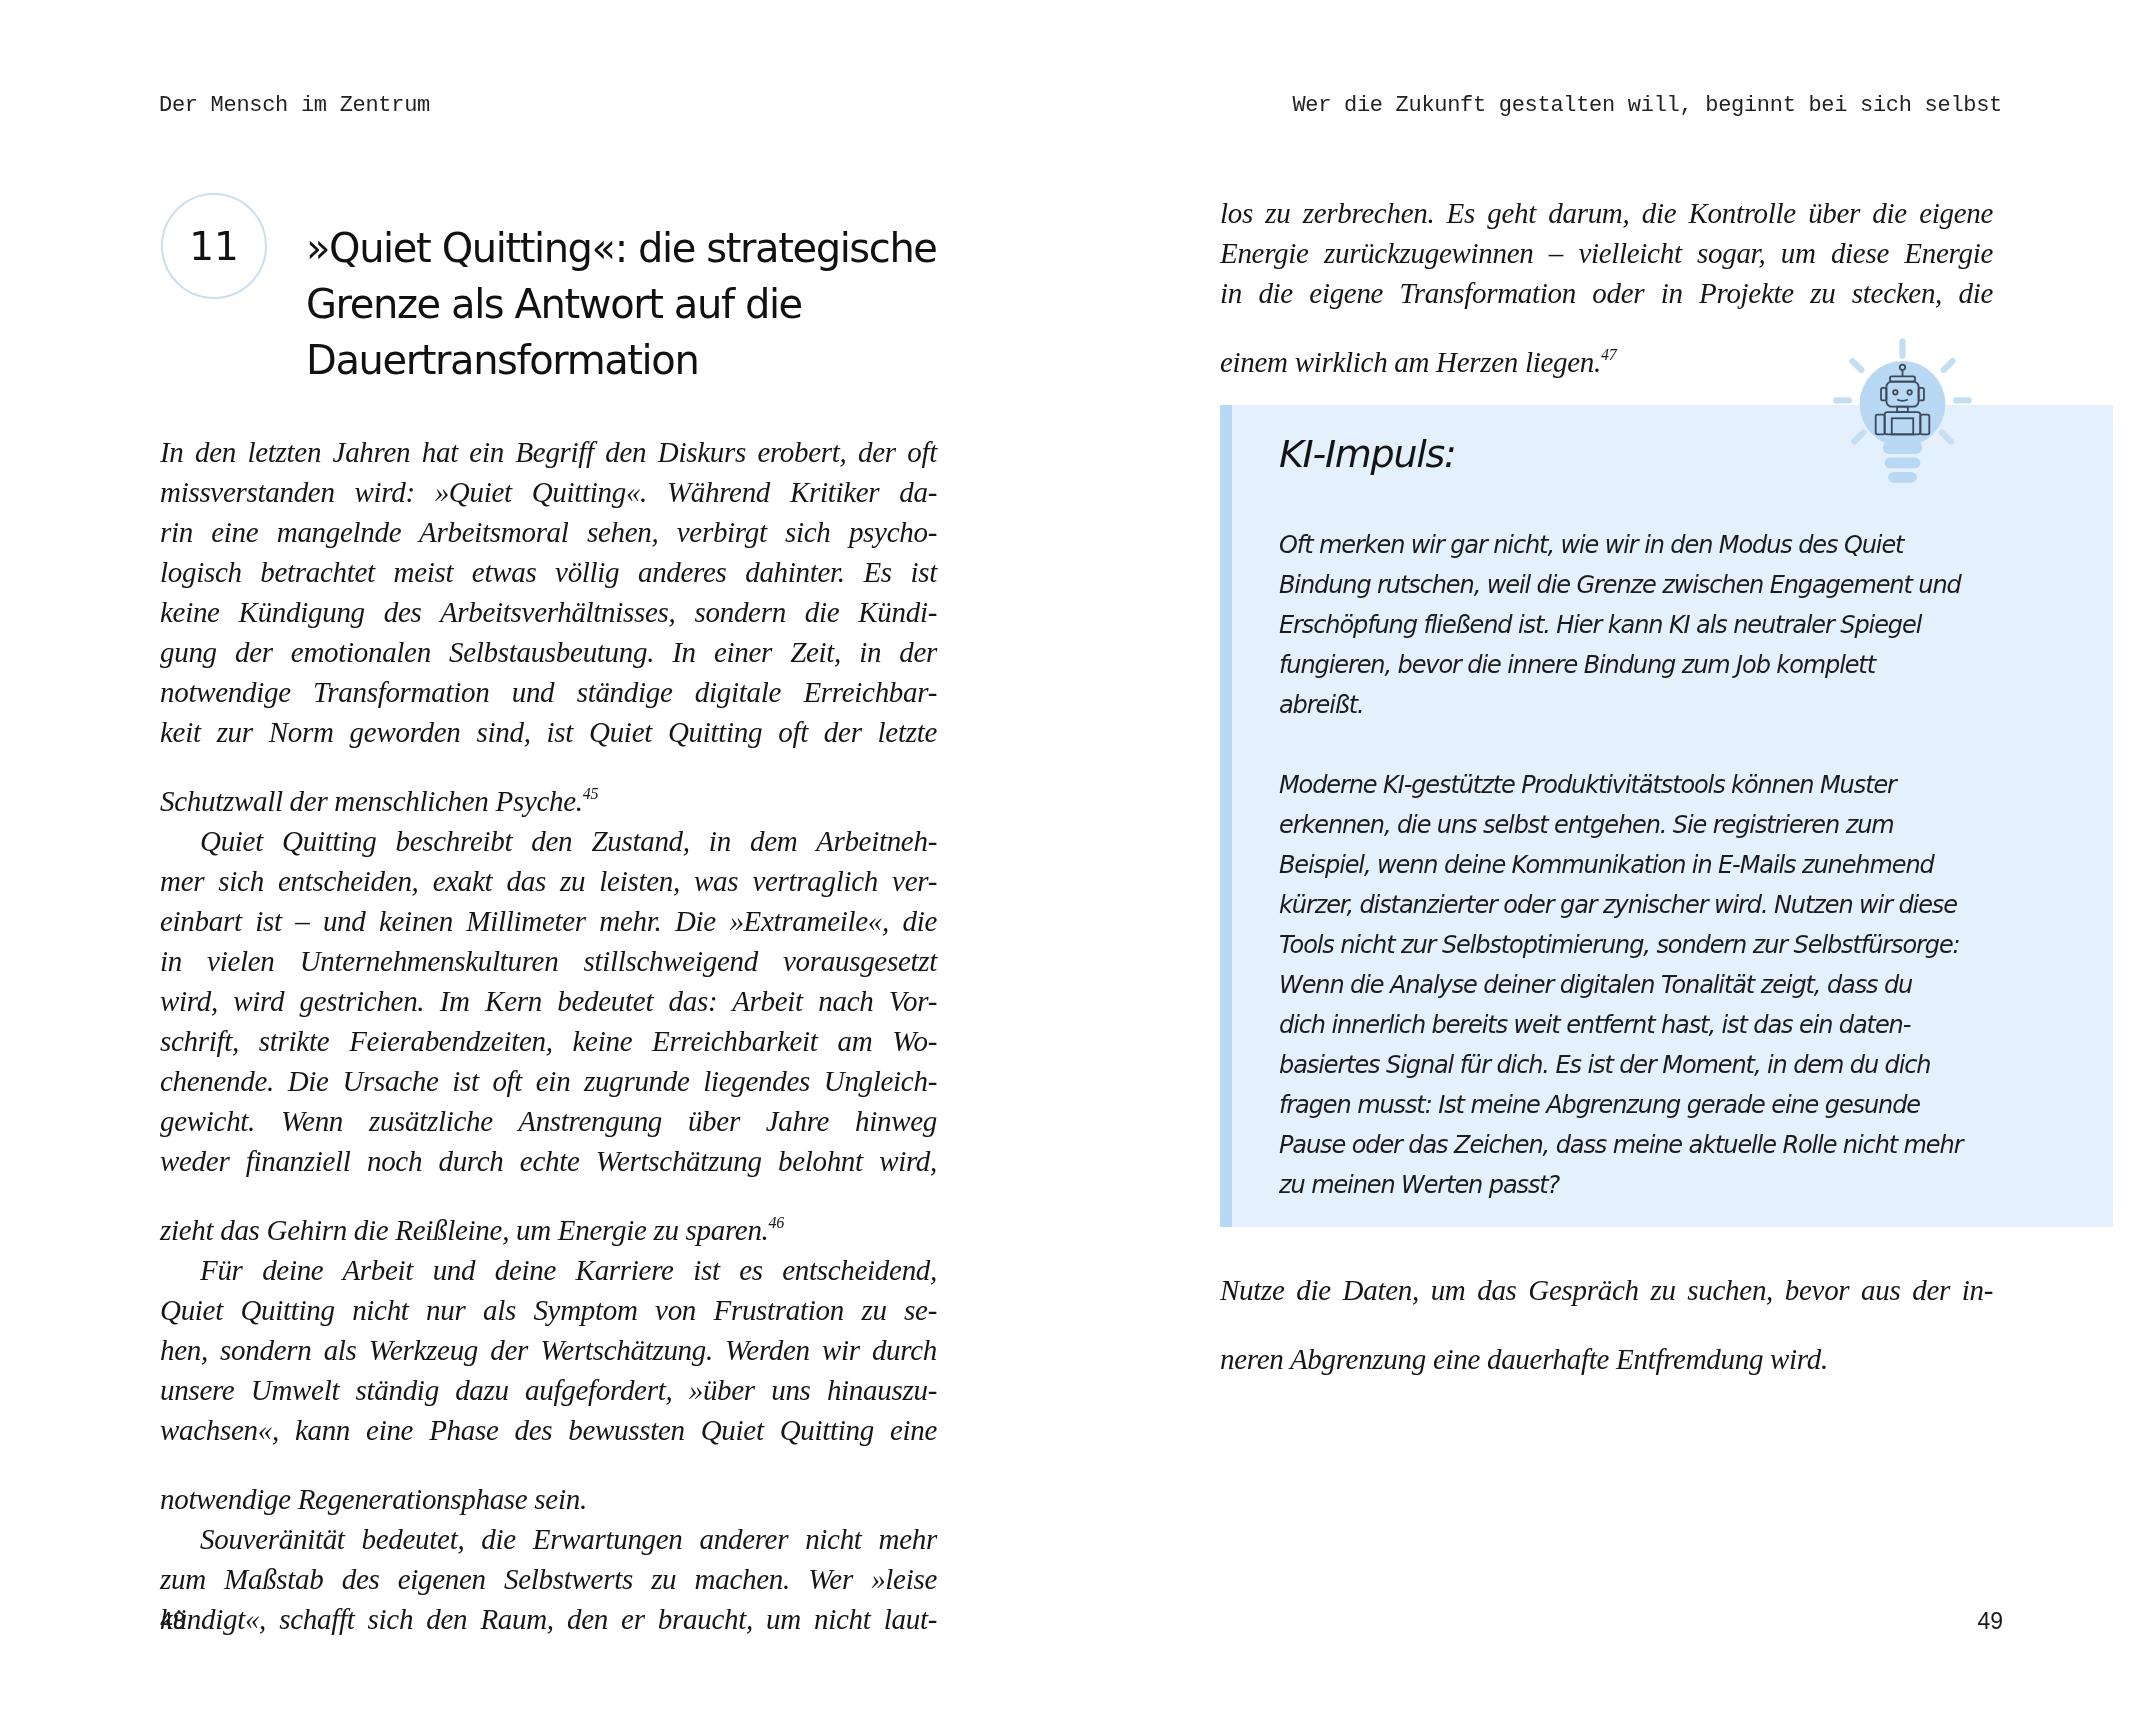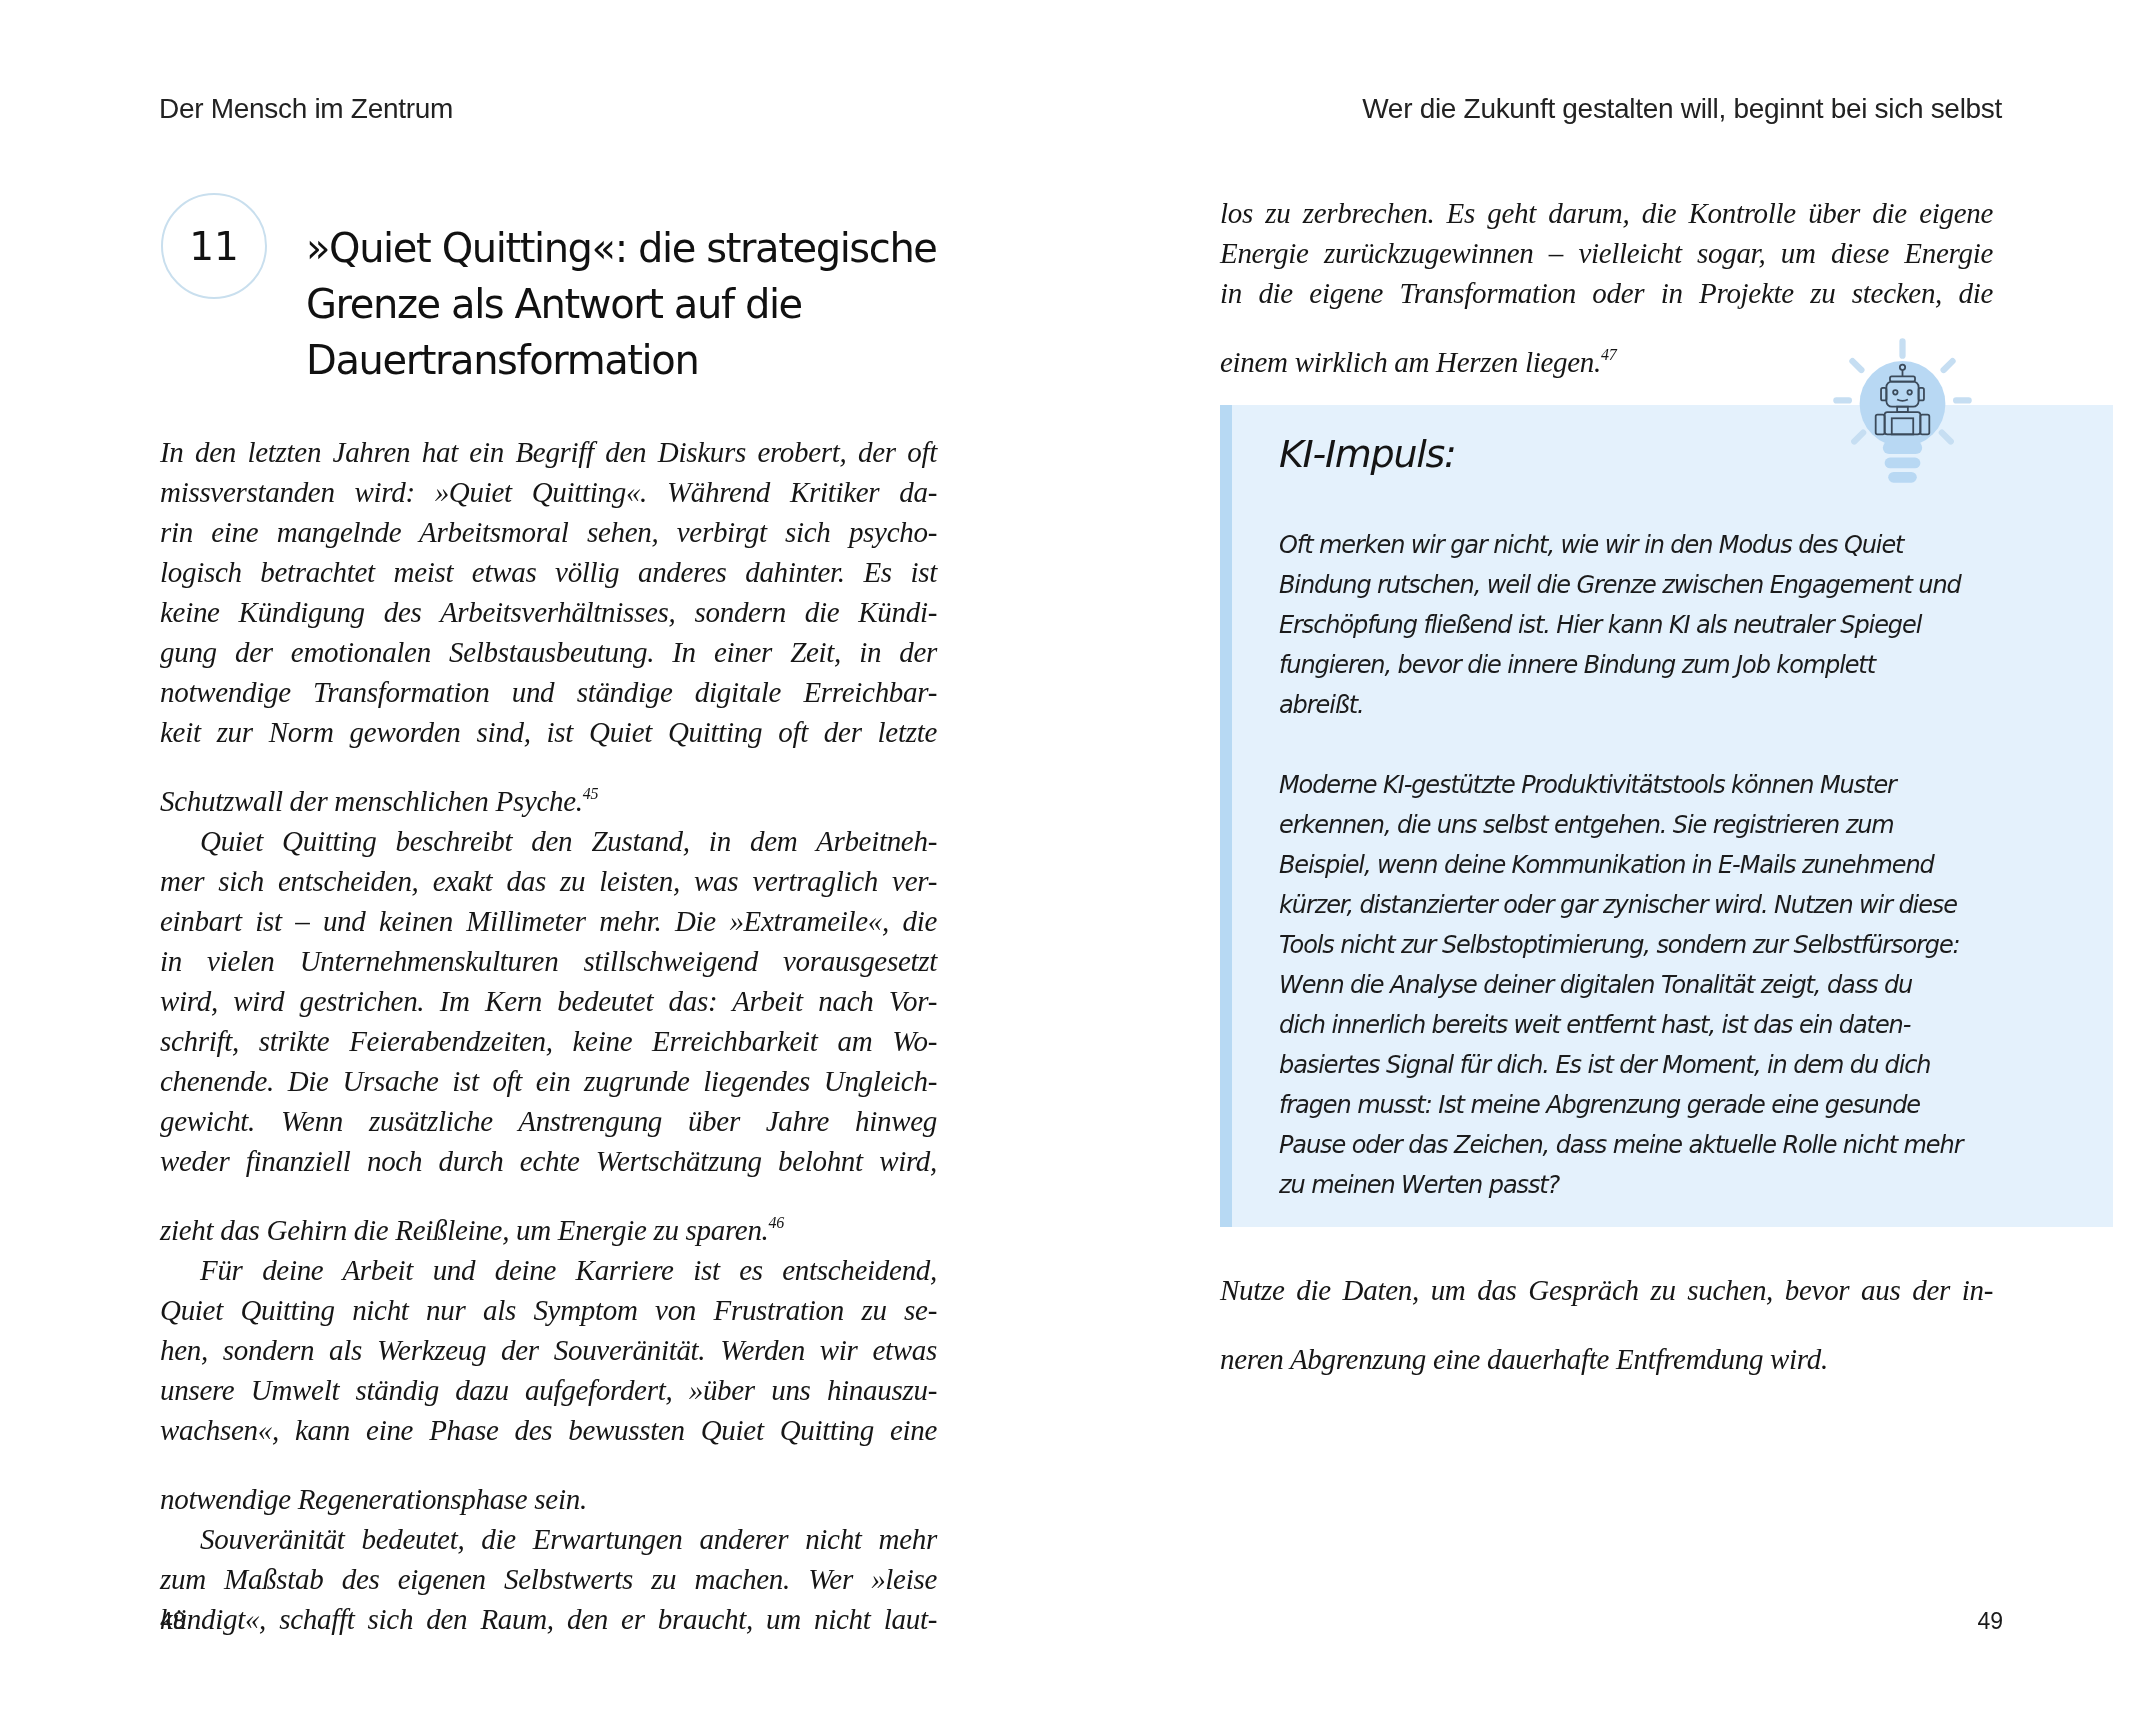--- a/index.html
+++ b/index.html
@@ -2,21 +2,21 @@
 <html style="font-size:14.3px"><head>
 <meta charset="utf-8">
 <style>
   html, body { margin: 0; padding: 0; background: #ffffff; }
   body { width: 2149px; height: 1712px; position: relative; overflow: hidden; color: #1a1a1a; }
   .page { position: absolute; top: 0; height: 1712px; width: 1075px; }
   .page.left { left: 0; }
   .page.right { left: 1075px; }
   .running-head {
     position: absolute; top: 93px;
-    font-family: Liberation Sans, sans-serif; font-size: 28px; color: #222;
+    font-family: Liberation Mono, monospace; font-size: 22px; color: #222;
     letter-spacing: -0.3px;
   }
   .left .running-head { left: 159px; }
   .right .running-head { right: 148px; text-align: right; }
   .page-number {
     position: absolute; top: 1608px;
     font-family: "Liberation Sans", sans-serif; font-size: 23px; color: #1a1a1a;
   }
   .left .page-number { left: 160px; }
   .right .page-number { right: 147px; }
@@ -97,21 +97,21 @@
       <span class="ln"><span>einbart ist – und keinen Millimeter mehr. Die »Extrameile«, die</span></span>
       <span class="ln"><span>in vielen Unternehmenskulturen stillschweigend vorausgesetzt</span></span>
       <span class="ln"><span>wird, wird gestrichen. Im Kern bedeutet das: Arbeit nach Vor-</span></span>
       <span class="ln"><span>schrift, strikte Feierabendzeiten, keine Erreichbarkeit am Wo-</span></span>
       <span class="ln"><span>chenende. Die Ursache ist oft ein zugrunde liegendes Ungleich-</span></span>
       <span class="ln"><span>gewicht. Wenn zusätzliche Anstrengung über Jahre hinweg</span></span>
       <span class="ln"><span>weder finanziell noch durch echte Wertschätzung belohnt wird,</span></span>
       <span class="ln last"><span>zieht das Gehirn die Reißleine, um Energie zu sparen.</span><sup>46</sup></span>
       <span class="ln indent"><span>Für deine Arbeit und deine Karriere ist es entscheidend,</span></span>
       <span class="ln"><span>Quiet Quitting nicht nur als Symptom von Frustration zu se-</span></span>
-      <span class="ln"><span>hen, sondern als Werkzeug der Souveränität. Werden wir etwas</span></span>
+      <span class="ln"><span>hen, sondern als Werkzeug der Wertschätzung. Werden wir durch</span></span>
       <span class="ln"><span>unsere Umwelt ständig dazu aufgefordert, »über uns hinauszu-</span></span>
       <span class="ln"><span>wachsen«, kann eine Phase des bewussten Quiet Quitting eine</span></span>
       <span class="ln last"><span>notwendige Regenerationsphase sein.</span></span>
       <span class="ln indent"><span>Souveränität bedeutet, die Erwartungen anderer nicht mehr</span></span>
       <span class="ln"><span>zum Maßstab des eigenen Selbstwerts zu machen. Wer »leise</span></span>
       <span class="ln"><span>kündigt«, schafft sich den Raum, den er braucht, um nicht laut-</span></span>
     </div>
 
   <div class="page-number">48</div>
 </div>

